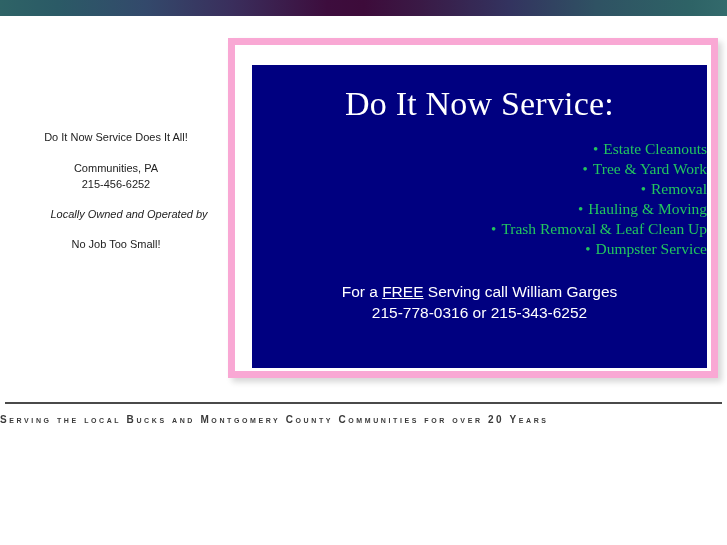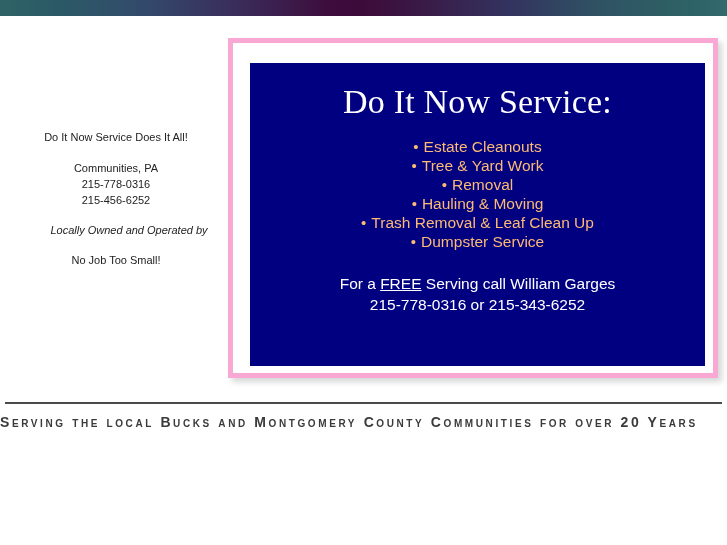--- a/index.html
+++ b/index.html
@@ -76,21 +76,21 @@
   }
 
   
   .card {
     position: absolute;
     left: 228px;
     top: 22px;
     width: 490px;
     height: 340px;
     background: #ffffff;
-    border: 5px solid #f9a8d4;
+    border: 7px solid #f9a8d4;
     box-shadow: 4px 4px 6px rgba(0,0,0,0.16);
     box-sizing: border-box;
   }
   .panel {
     position: absolute;
     left: 17px;
     top: 20px;
     width: 455px;
     height: 303px;
     background: #000080;
@@ -112,25 +112,26 @@
   }
 
   
   .service-list {
     list-style: none;
     margin: 14px 0 0 0;
     padding: 0;
     text-align: center;
   }
   .service-list li {
-    color: #fdba74;
-    font-family: Liberation Sans, sans-serif;
+    color: #22c55e;
+    font-family: Liberation Serif, serif;
     font-size: 15.5px;
     line-height: 19px;
     white-space: nowrap;
+    text-align: right;
   }
   .service-list li .bullet {
     display: inline-block;
     margin-right: 5px;
     font-size: 15px;
     vertical-align: baseline;
   }
 
   
   .cta {
@@ -160,41 +161,40 @@
     border-top: 2px solid #4a4a4a;
     margin: 0;
   }
 
   
   .footer {
     position: absolute;
     left: 0;
     top: 398px;
     width: 627px;
-    text-align: right;
+    text-align: left;
     color: #3a3a3a;
-    font-size: 14px;
+    font-size: 10px;
     font-variant: small-caps;
     letter-spacing: 2.6px;
     font-weight: bold;
     white-space: nowrap;
   }
 </style>
 </head>
 <body>
 
 <div class="top-banner"></div>
 
 <div class="page-body">
 
   <div class="left-col">
     <span class="left-line">Do It Now Service Does It All!</span>
     <span class="left-gap"></span>
     <span class="left-line">Communities, PA</span>
-    <span class="left-line">215-778-0316</span>
     <span class="left-line">215-456-6252</span>
     <span class="left-gap-sm"></span>
     <span class="left-line italic-line">Locally Owned and Operated by</span>
     <span class="left-gap-sm"></span>
     <span class="left-line">No Job Too Small!</span>
   </div>
 
   <div class="card">
     <div class="panel">
 

